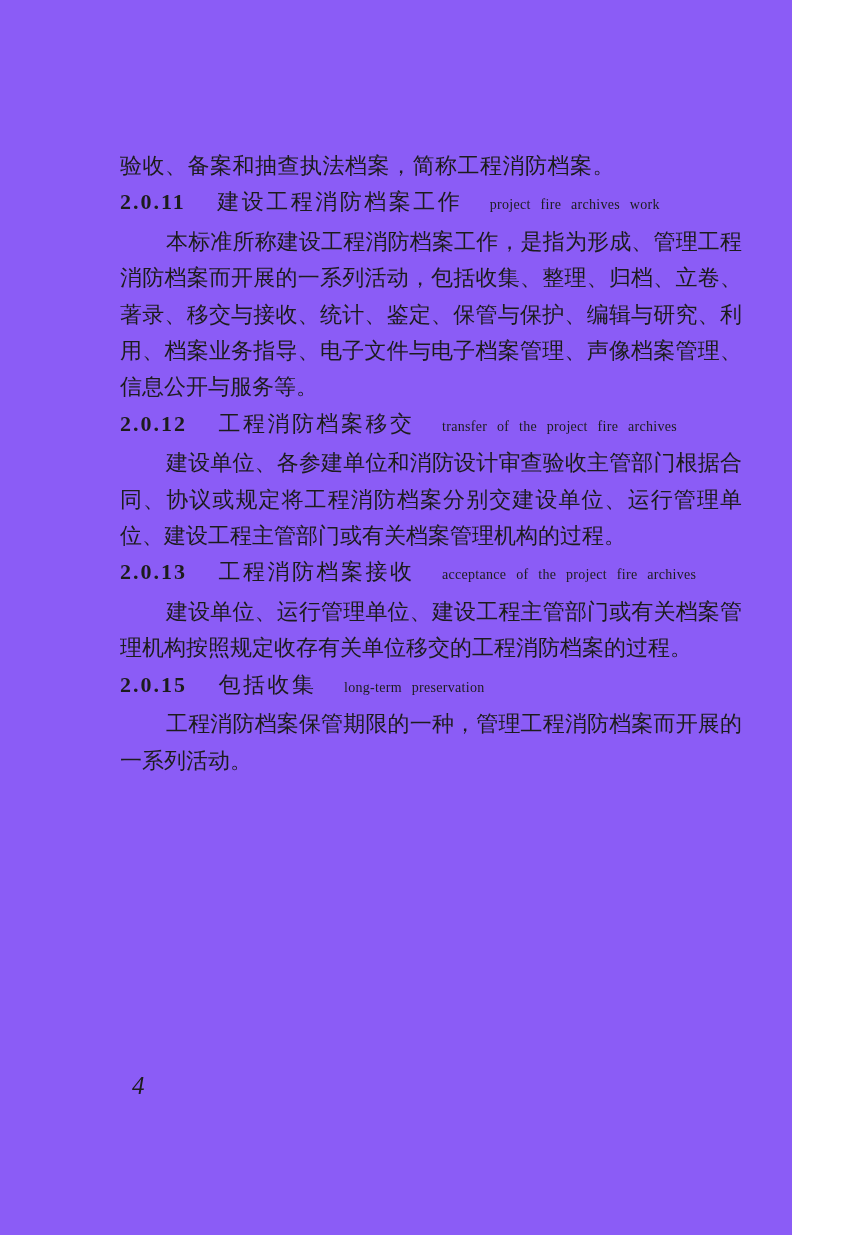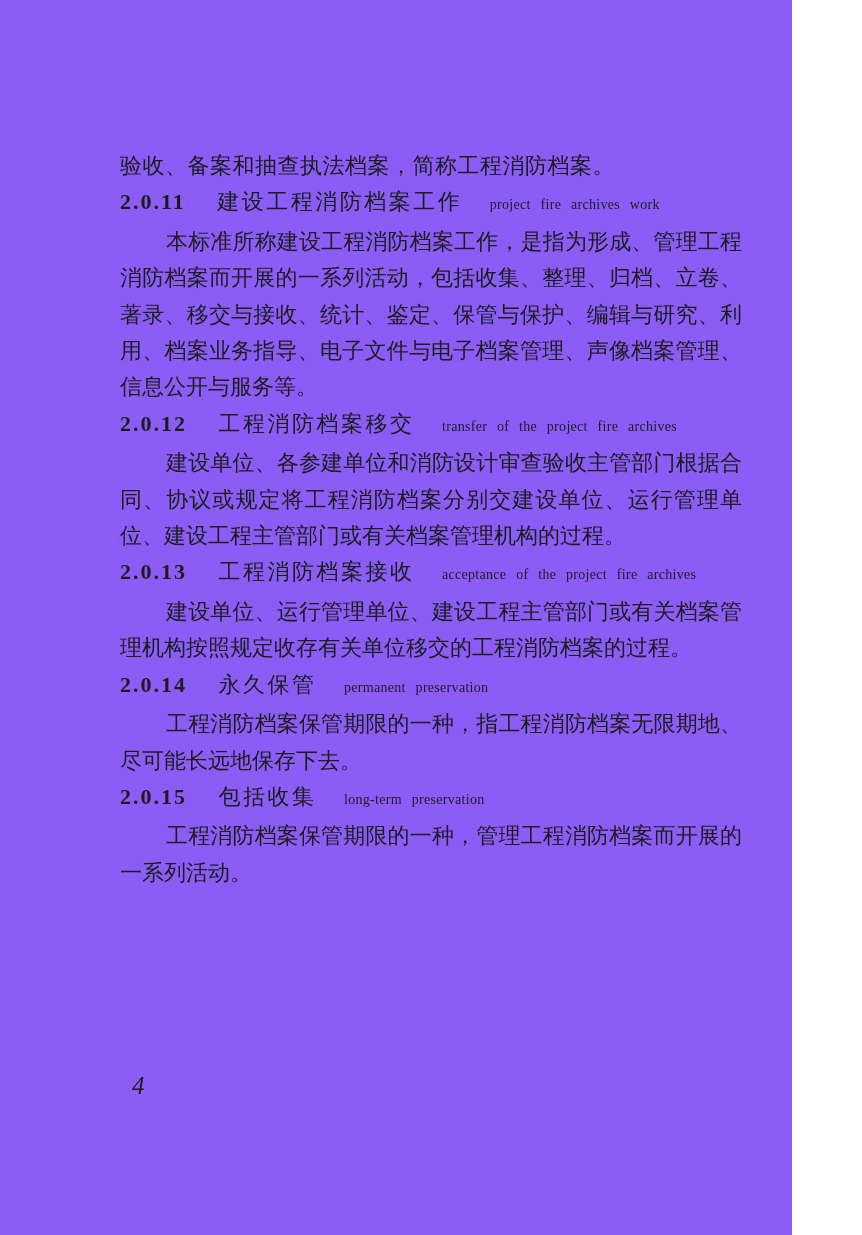--- a/index.html
+++ b/index.html
@@ -94,28 +94,20 @@
 
     <section>
       <p class="head">
         <span class="num">2.0.13</span>
         <span class="term">工程消防档案接收</span>
         <span class="term-en">acceptance of the project fire archives</span>
       </p>
       <p class="def">建设单位、运行管理单位、建设工程主管部门或有关档案管理机构按照规定收存有关单位移交的工程消防档案的过程。</p>
     </section>
 
-    <section>
-      <p class="head">
-        <span class="num">2.0.14</span>
-        <span class="term">永久保管</span>
-        <span class="term-en">permanent preservation</span>
-      </p>
-      <p class="def">工程消防档案保管期限的一种，指工程消防档案无限期地、尽可能长远地保存下去。</p>
-    </section>
 
     <section>
       <p class="head">
         <span class="num">2.0.15</span>
         <span class="term">包括收集</span>
         <span class="term-en">long-term preservation</span>
       </p>
       <p class="def">工程消防档案保管期限的一种，管理工程消防档案而开展的一系列活动。</p>
     </section>
 

